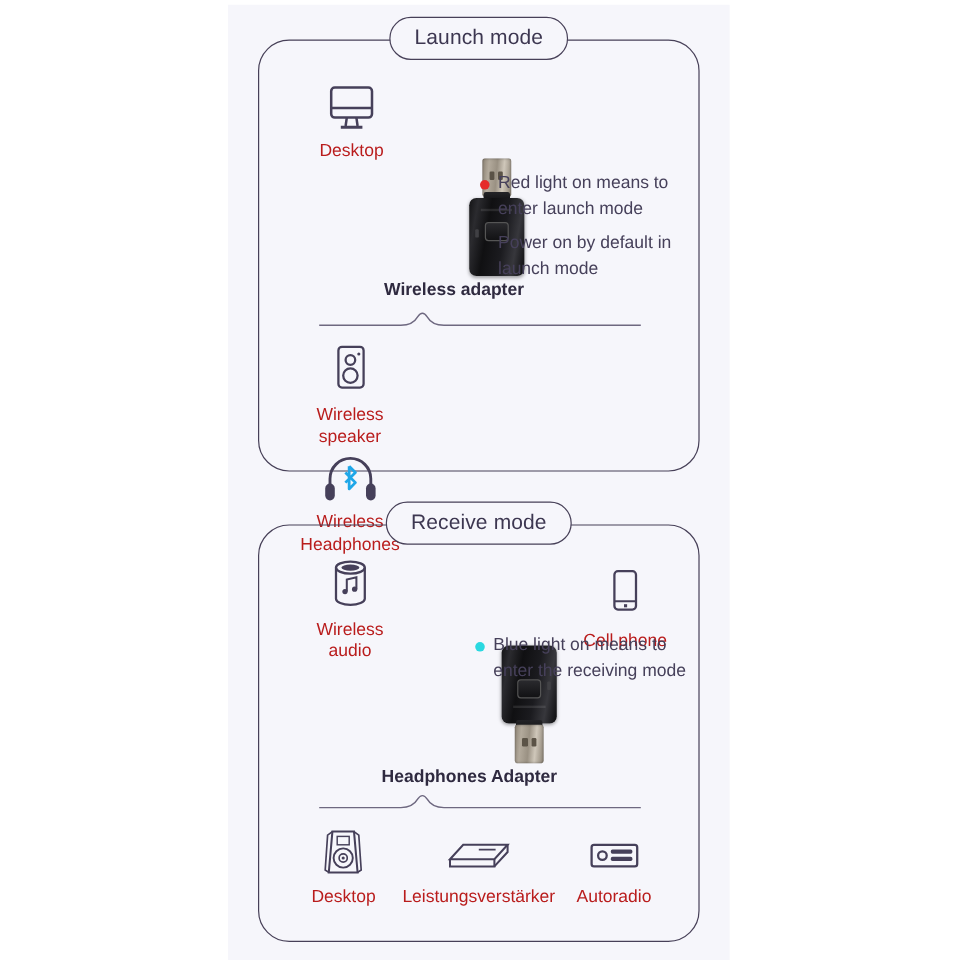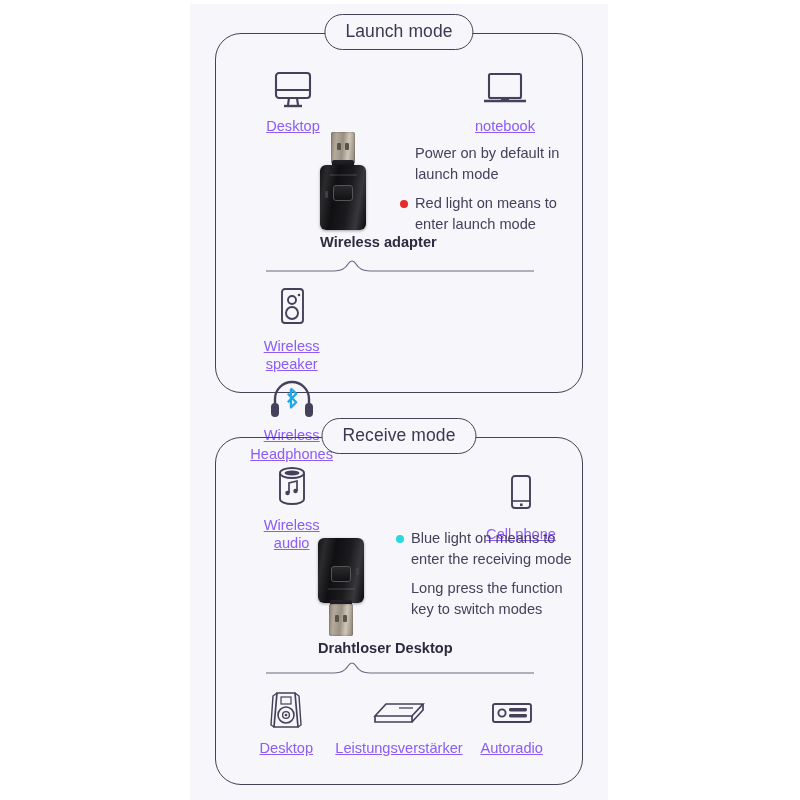--- a/index.html
+++ b/index.html
@@ -43,29 +43,28 @@
   }
   .icon-cell{
     display:flex;flex-direction:column;align-items:center;
     width:33.33%;
   }
   .icon-cell .glyph{
     height:46px;display:flex;align-items:flex-end;justify-content:center;
   }
   .icon-cell .cap{
     margin-top:7px;
-    font-size:14.6px;color:#8b5cf6;text-align:center;line-height:1.25;
+    font-size:14.6px;color:#b91c1c;text-align:center;line-height:1.25;
     white-space:pre-line;
-    text-decoration:underline;
   }
 
   
   .device-block{position:absolute;left:0;width:100%;}
   .device{
-    position:absolute;display:flex;flex-direction:column;align-items:flex-start;
+    position:absolute;display:flex;flex-direction:column;align-items:flex-end;
   }
   .device .cap{
     font-size:14.6px;color:#2f2a40;font-weight:bold;margin-top:4px;white-space:nowrap;
   }
   .bullets{position:absolute;}
   .bullet-item{
     display:flex;align-items:flex-start;margin-bottom:9px;
   }
   .dot{
     width:8px;height:8px;border-radius:50%;flex:0 0 auto;margin-top:7px;margin-right:7px;
@@ -130,58 +129,47 @@
           <svg width="42" height="40" viewBox="0 0 42 40">
             <rect x="4" y="3" width="34" height="25" rx="3" fill="none" stroke="#46405a" stroke-width="2.1"></rect>
             <line x1="4" y1="20" x2="38" y2="20" stroke="#46405a" stroke-width="2.1"></line>
             <path d="M17 28 L16 35 M25 28 L26 35" stroke="#46405a" stroke-width="2.1"></path>
             <line x1="12" y1="36" x2="30" y2="36" stroke="#46405a" stroke-width="2.4"></line>
           </svg>
         </div>
         <div class="cap">Desktop</div>
       </div>
 
-      <div class="icon-cell">
-        <div class="glyph">
-          <svg width="48" height="40" viewBox="0 0 48 40">
-            <rect x="8" y="4" width="32" height="24" rx="1.5" fill="none" stroke="#46405a" stroke-width="2.1"></rect>
-            <path d="M3 31 L45 31" stroke="#46405a" stroke-width="2.4"></path>
-            <path d="M8 28 L40 28" stroke="#46405a" stroke-width="2.1"></path>
-            <rect x="20" y="28.5" width="8" height="2" fill="#46405a"></rect>
-          </svg>
-        </div>
-        <div class="cap">notebook</div>
-      </div>
 
     </div>
 
     <div class="device-block" style="top:98px;height:120px;">
 
       <div class="device" style="left:104px;top:0;">
         <div class="usbdev" style="width:46px;height:98px;">
           <div class="metal" style="position:absolute;left:11px;top:0;width:24px;height:32px;"></div>
           <div class="neck" style="top:28px;width:22px;height:8px;border-radius:2px;"></div>
           <div class="body-blk" style="position:absolute;left:0;top:33px;width:46px;height:65px;">
             <div class="ridge" style="top:9px;"></div>
             <div class="btn-shape" style="top:20px;width:18px;height:14px;"></div>
             <div class="sidehole" style="left:5px;top:26px;"></div>
           </div>
         </div>
         <div class="cap">Wireless adapter</div>
       </div>
 
       <div class="bullets" style="left:184px;top:11px;width:175px;">
-        <div class="bullet-item noDot">
-          <div class="bullet-text">Power on by default in
-launch mode</div>
-        </div>
         <div class="bullet-item">
           <div class="dot" style="background:#e52b2b;"></div>
           <div class="bullet-text">Red light on means to
 enter launch mode</div>
+        </div>
+        <div class="bullet-item noDot">
+          <div class="bullet-text">Power on by default in
+launch mode</div>
         </div>
       </div>
     </div>
 
     <div class="divider" style="top:224px;">
       <svg width="368" height="16" viewBox="0 0 368 16">
         <path d="M50 13 L118 13 Q128 13 132 6 Q136 0 140 6 Q144 13 154 13 L318 13" fill="none" stroke="#6e6880" stroke-width="1.2"></path>
       </svg>
     </div>
 
@@ -254,32 +242,28 @@
       <div class="device" style="left:102px;top:0;">
         <div class="usbdev" style="width:46px;height:98px;">
           <div class="body-blk" style="position:absolute;left:0;top:0;width:46px;height:65px;">
             <div class="ridge" style="top:50px;"></div>
             <div class="btn-shape" style="top:28px;width:18px;height:14px;"></div>
             <div class="sidehole" style="right:5px;top:30px;"></div>
           </div>
           <div class="neck" style="top:62px;width:22px;height:8px;border-radius:2px;"></div>
           <div class="metal" style="position:absolute;left:11px;top:66px;width:24px;height:32px;"></div>
         </div>
-        <div class="cap">Drahtloser Desktop</div>
+        <div class="cap">Headphones Adapter</div>
       </div>
 
       <div class="bullets" style="left:180px;top:-10px;width:180px;">
         <div class="bullet-item">
           <div class="dot" style="background:#2ad8e0;"></div>
           <div class="bullet-text">Blue light on means to
 enter the receiving mode</div>
-        </div>
-        <div class="bullet-item noDot">
-          <div class="bullet-text">Long press the function
-key to switch modes</div>
         </div>
       </div>
     </div>
 
     <div class="divider" style="top:222px;">
       <svg width="368" height="16" viewBox="0 0 368 16">
         <path d="M50 13 L118 13 Q128 13 132 6 Q136 0 140 6 Q144 13 154 13 L318 13" fill="none" stroke="#6e6880" stroke-width="1.2"></path>
       </svg>
     </div>
 

